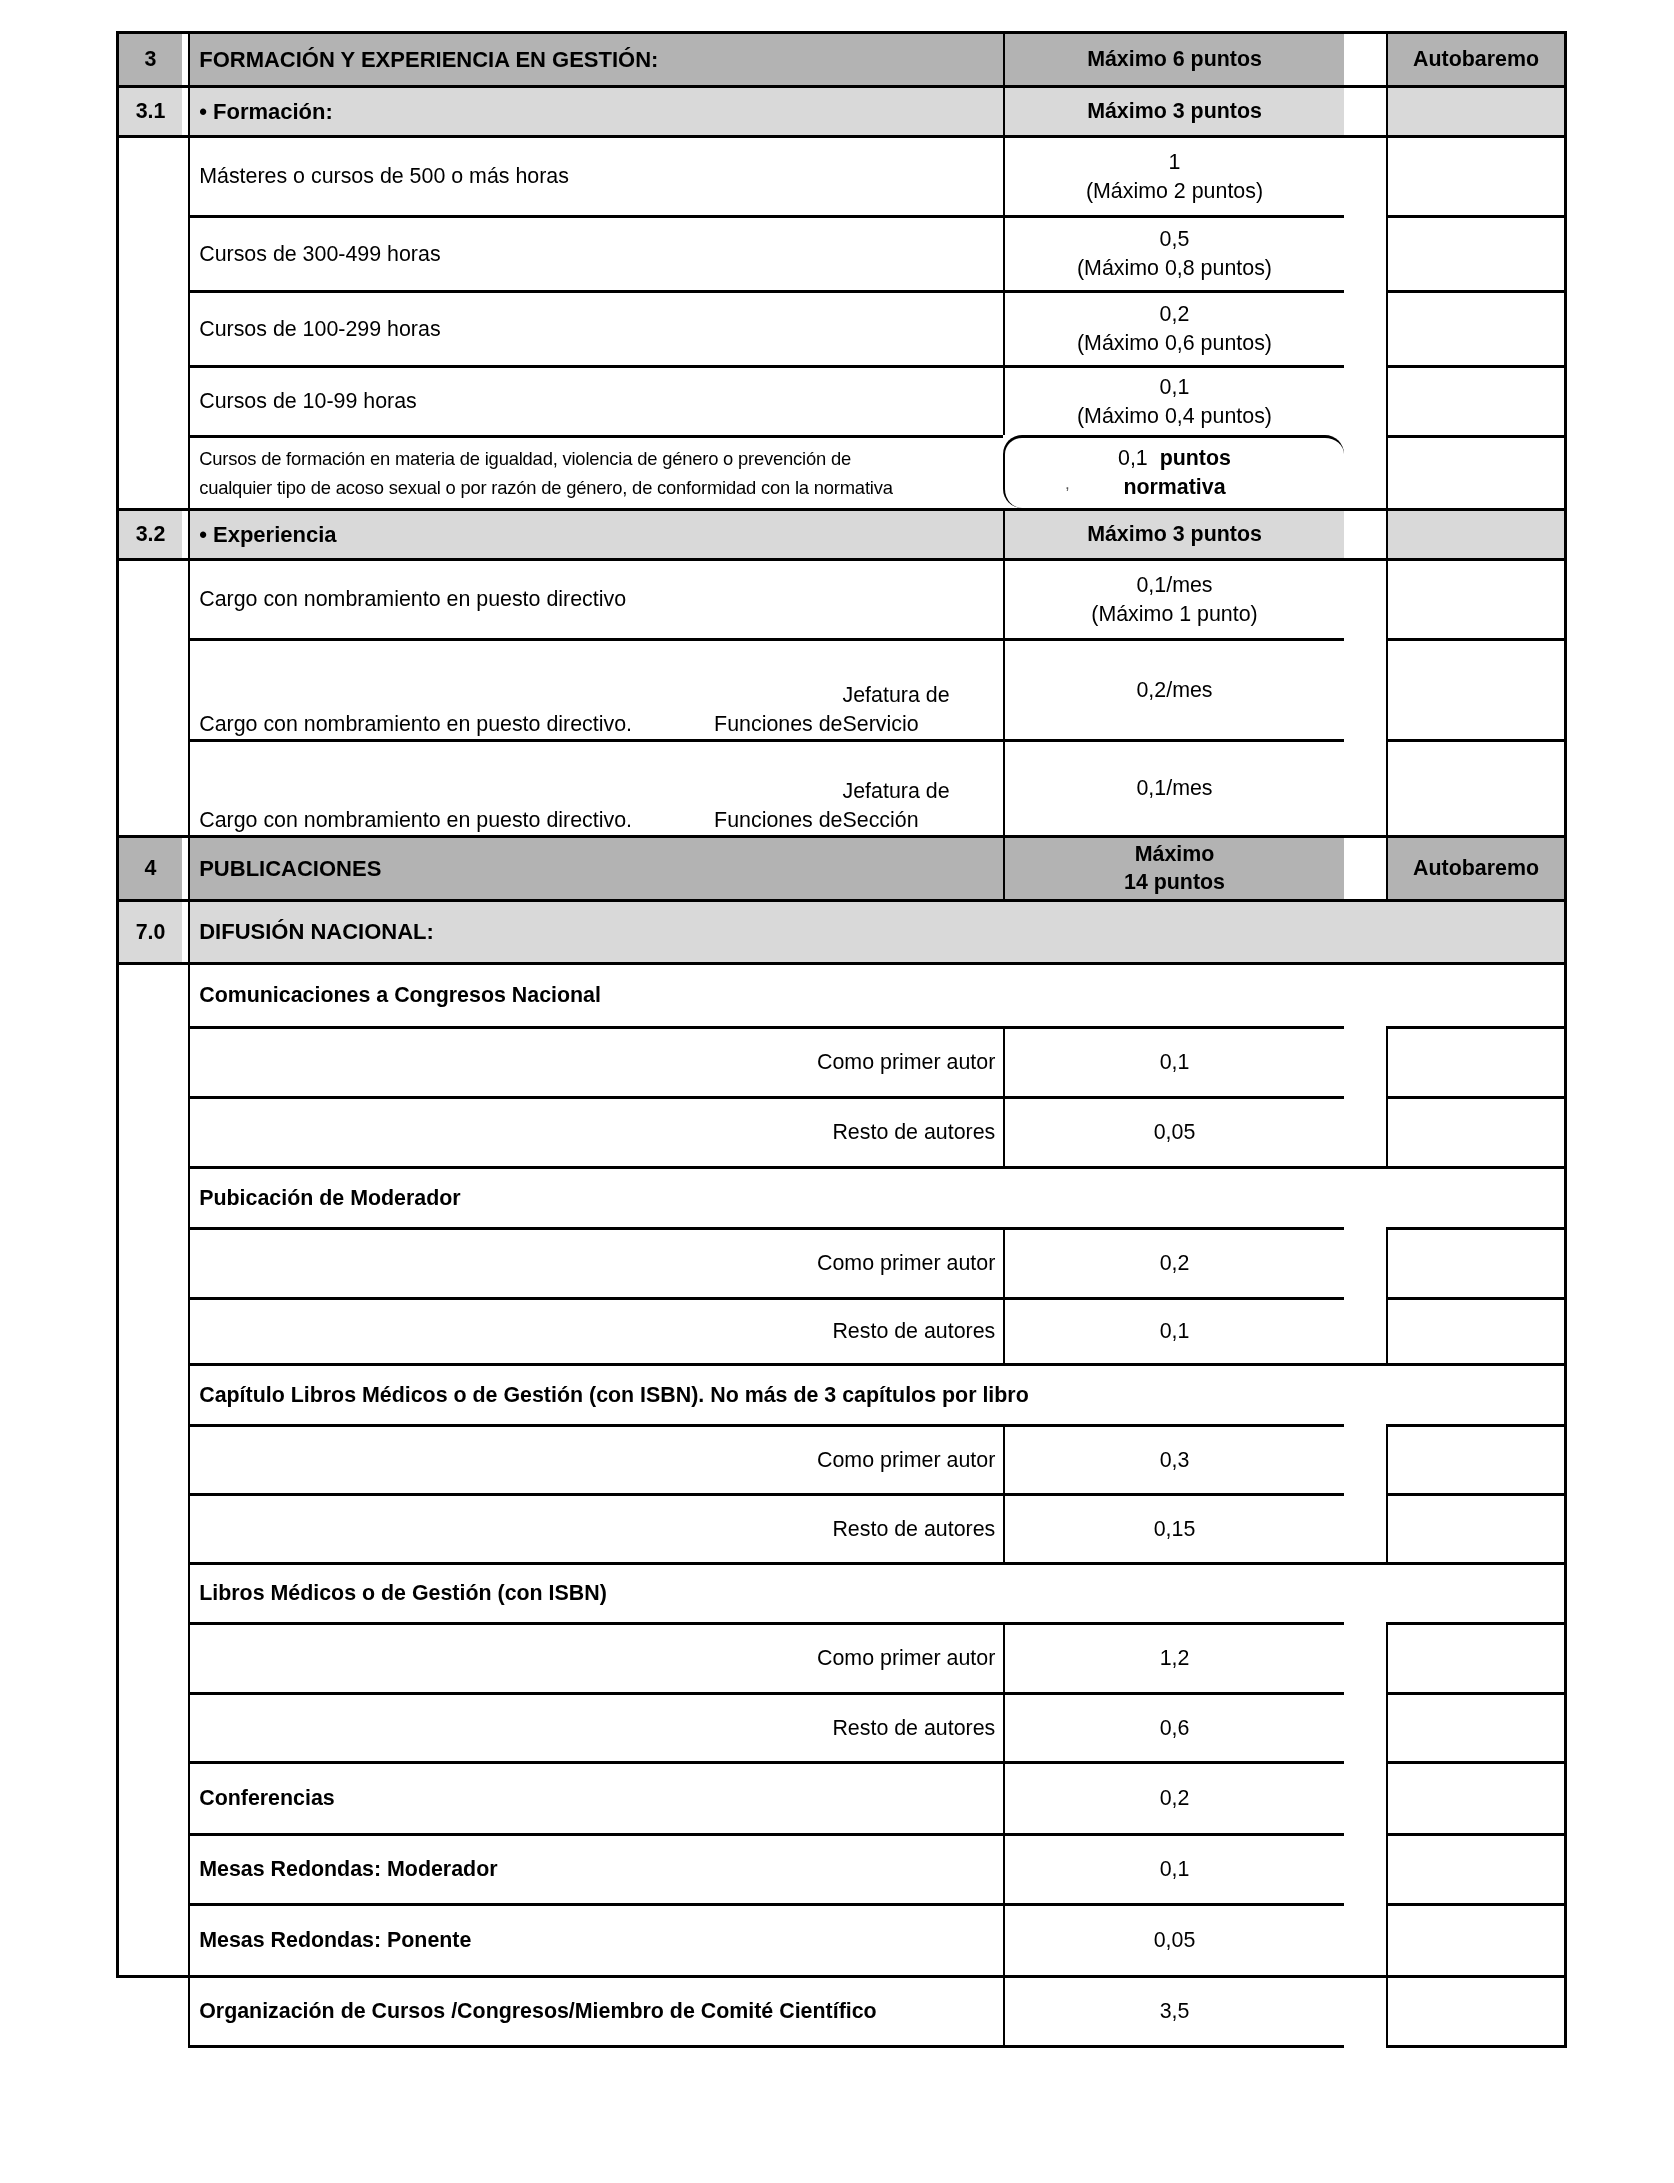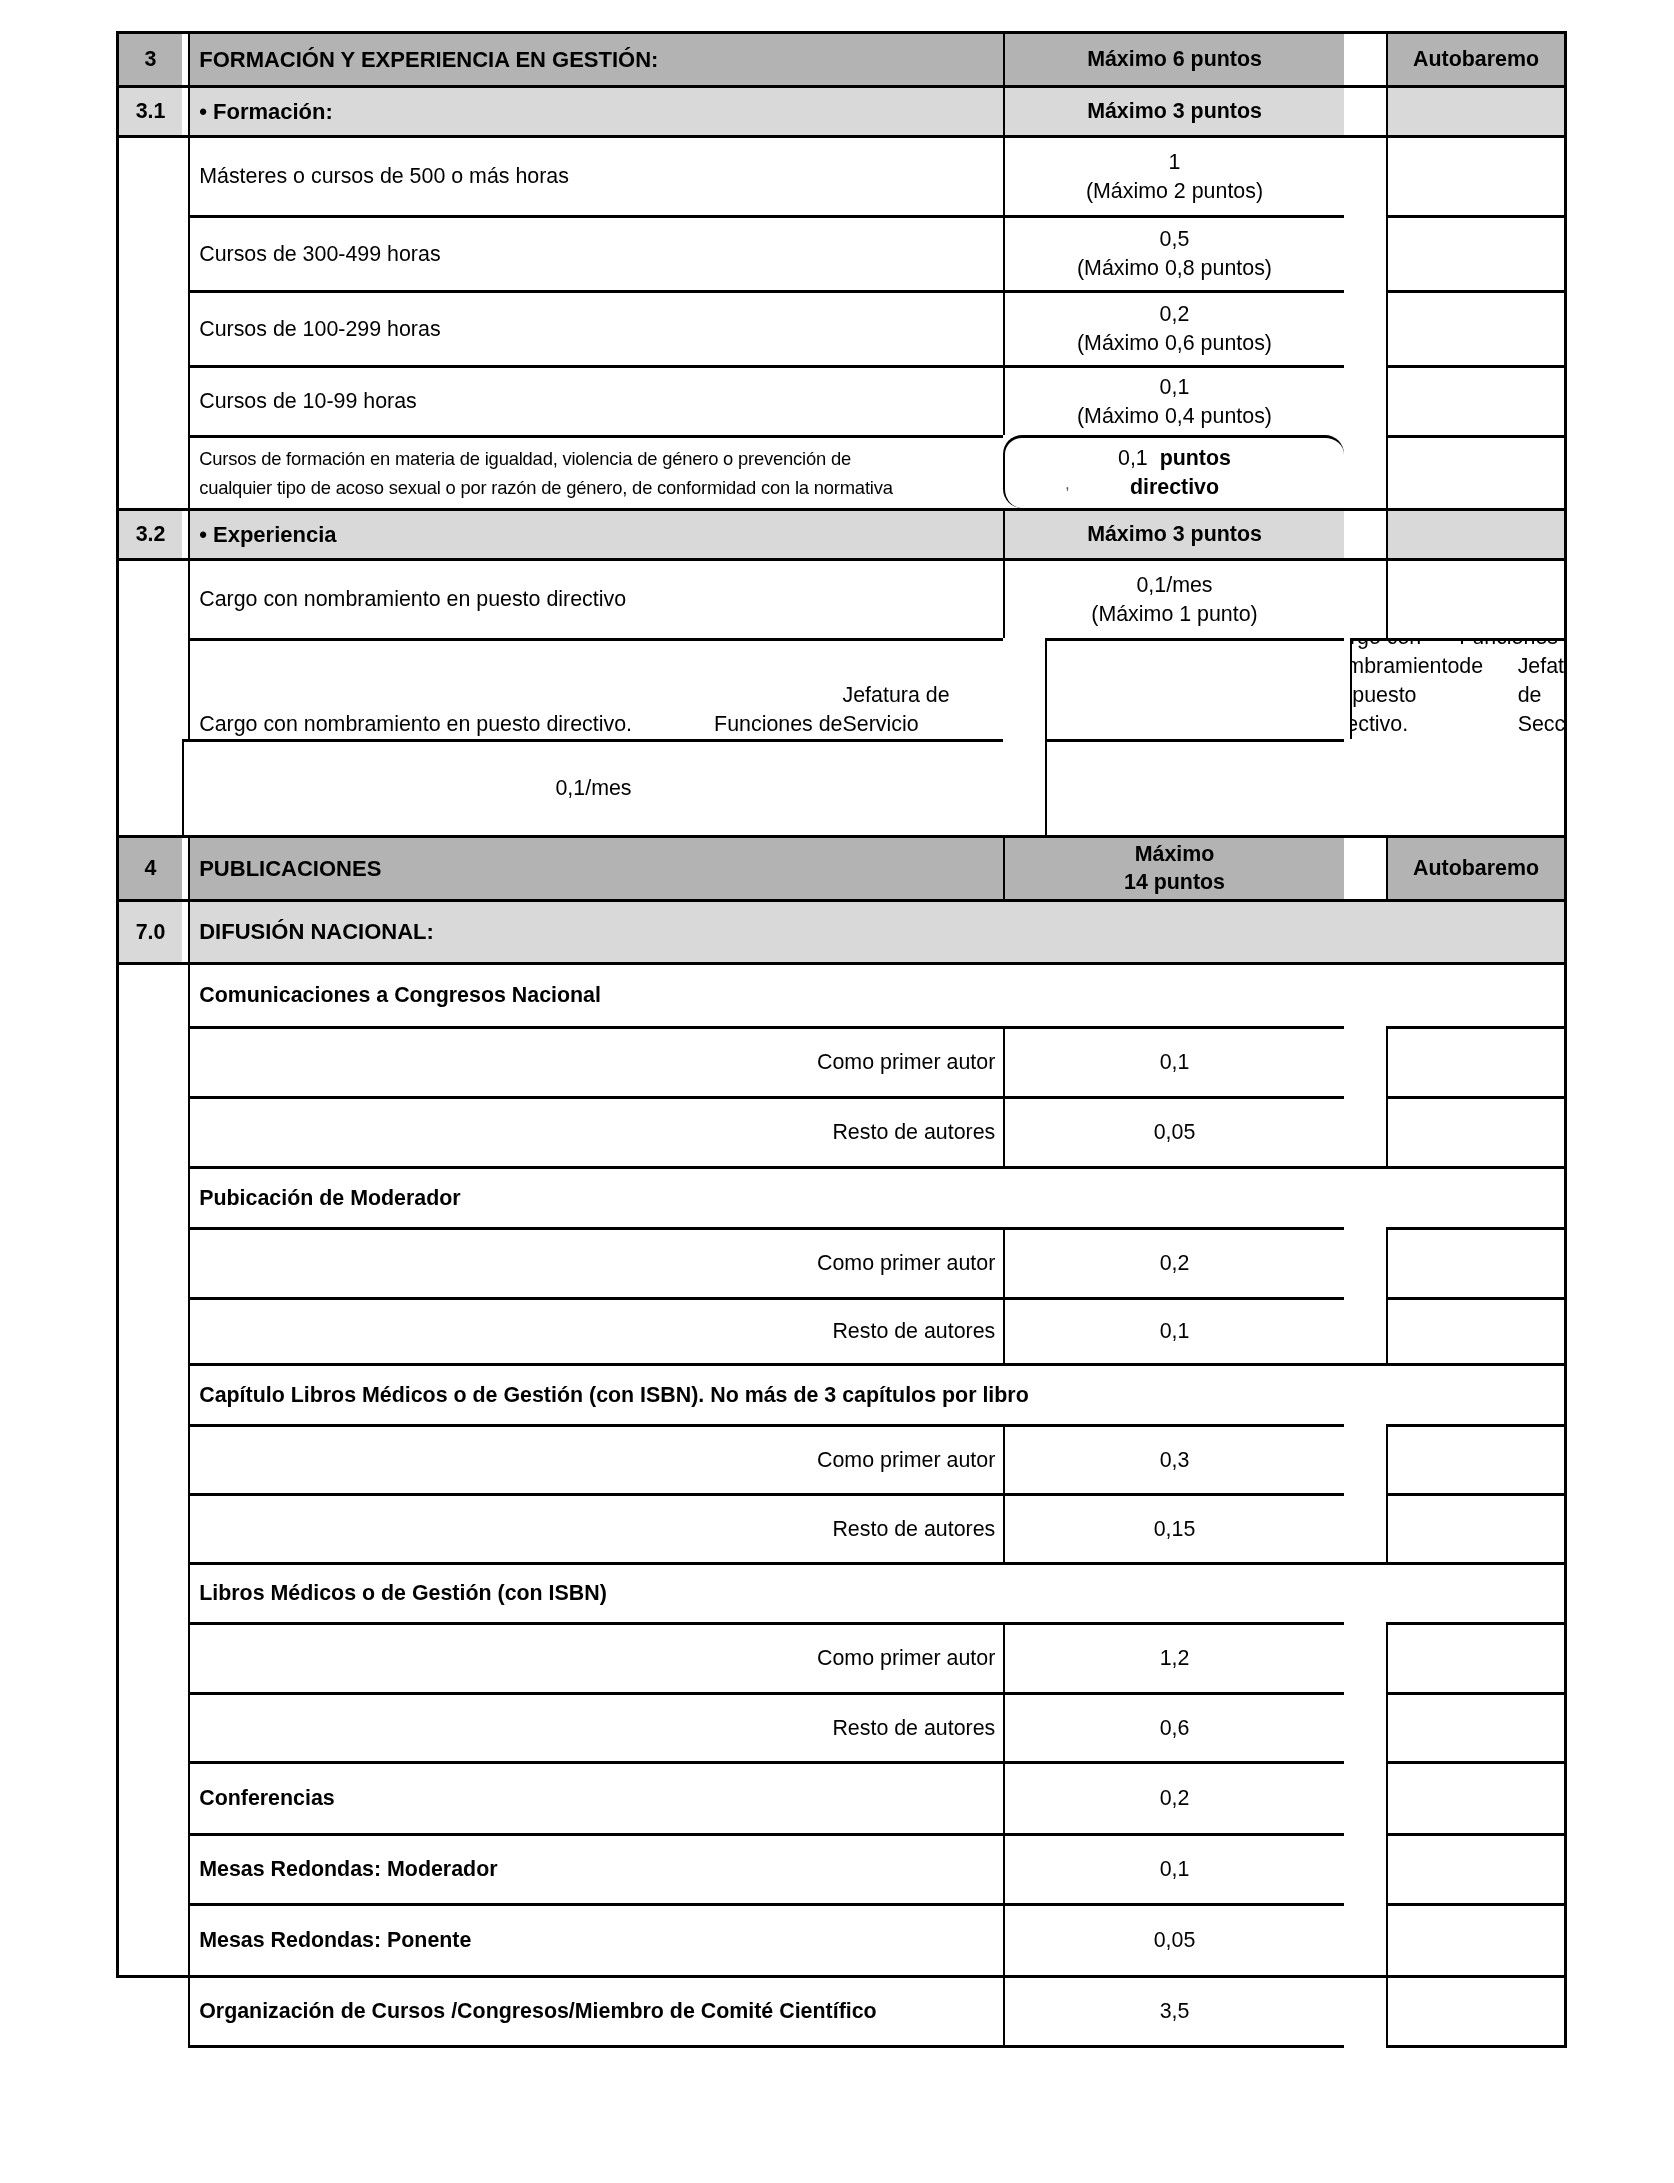--- a/index.html
+++ b/index.html
@@ -75,21 +75,21 @@
 
     <div class="cell c-desc bt">Cursos  de  10-99  horas</div>
     <div class="cell c-pts bt pre">0,1
 (Máximo  0,4 puntos)</div>
     <div class="cell c-auto bt"></div>
 
     <div class="cell c-desc bt small pre">Cursos de formación en materia de igualdad, violencia de género o prevención de
 cualquier tipo de acoso sexual o por razón de género, de conformidad con la normativa</div>
     <div class="cell c-pts bt ptscol relpos">
       <div><span>0,1</span>&nbsp;&nbsp;<span class="bold">puntos</span></div>
-      <div class="bold">directivo</div>
+      <div class="bold">normativa</div>
       <span class="stray">,</span>
     </div>
     <div class="cell c-auto bt"></div>
   </div>
 
   <div class="band" style="grid-template-rows:47px">
     <div class="cell c-num light">3.2</div>
     <div class="cell c-desc light hdr-title">•  Experiencia</div>
     <div class="cell c-pts light bold">Máximo 3 puntos</div>
     <div class="cell c-auto light"></div>
@@ -103,20 +103,21 @@
 (Máximo 1 punto)</div>
     <div class="cell c-auto"></div>
 
     <div class="cell c-desc bt col">
       <div class="jline">
         <span>Cargo con nombramiento en puesto directivo.</span>
           <span>Funciones de</span>
       </div>
       <div>Jefatura de Servicio</div>
     </div>
+    <div class="cell c-pts bt">0,2/mes</div>
     <div class="cell c-auto bt"></div>
 
     <div class="cell c-desc bt col">
       <div class="jline">
         <span>Cargo con nombramiento en puesto directivo.</span>
           <span>Funciones de</span>
       </div>
       <div>Jefatura de Sección</div>
     </div>
     <div class="cell c-pts bt">0,1/mes</div>

